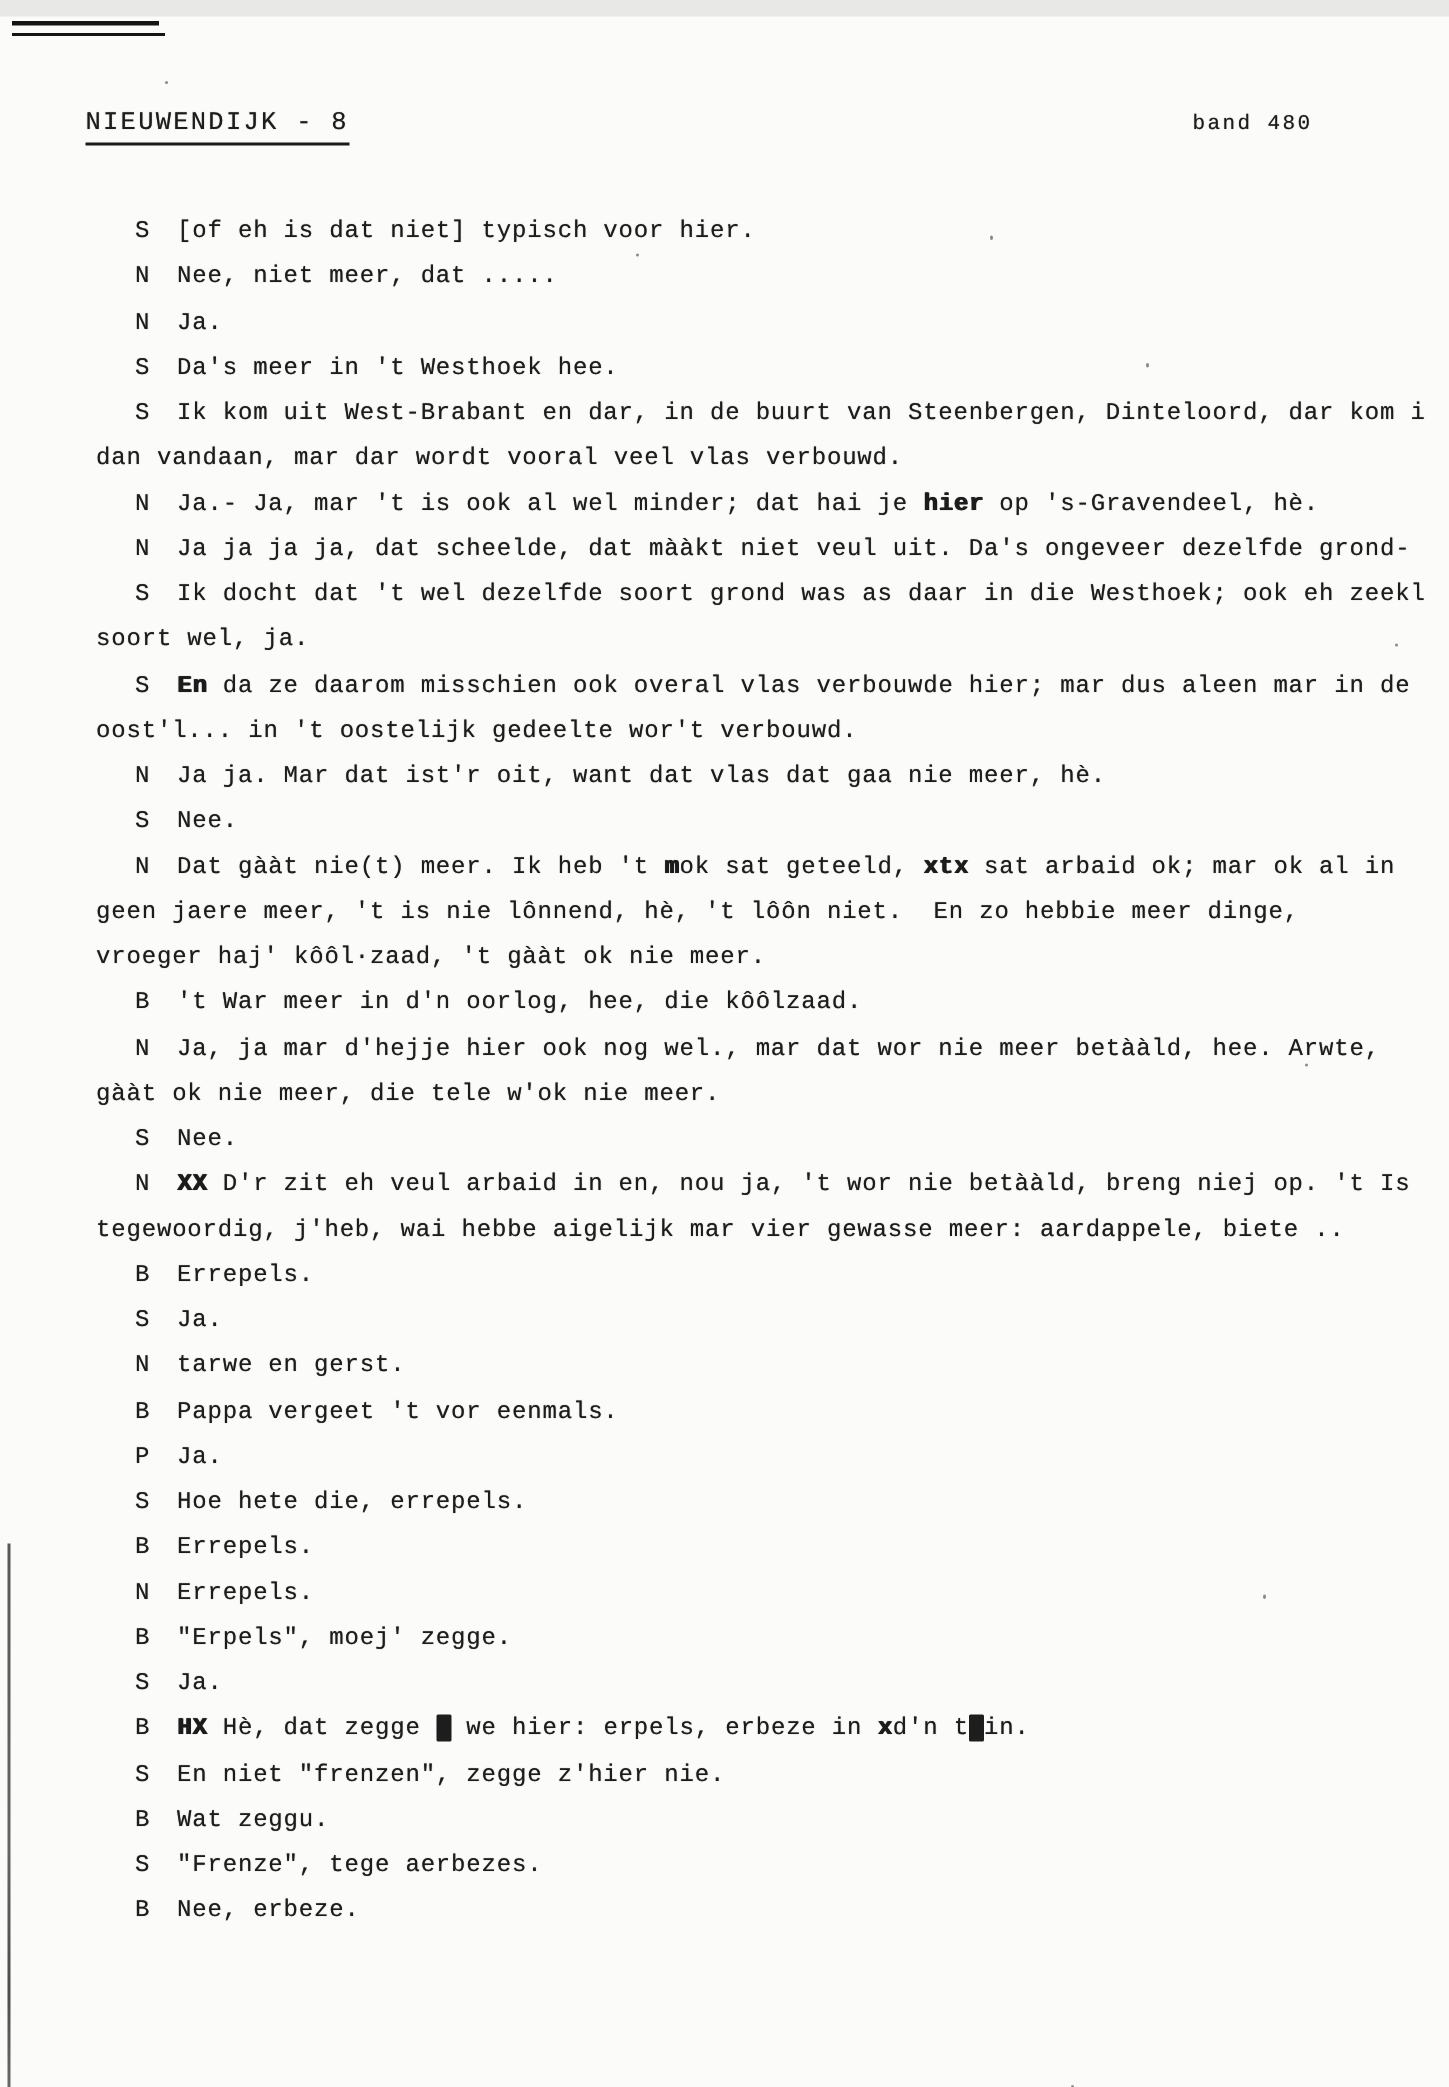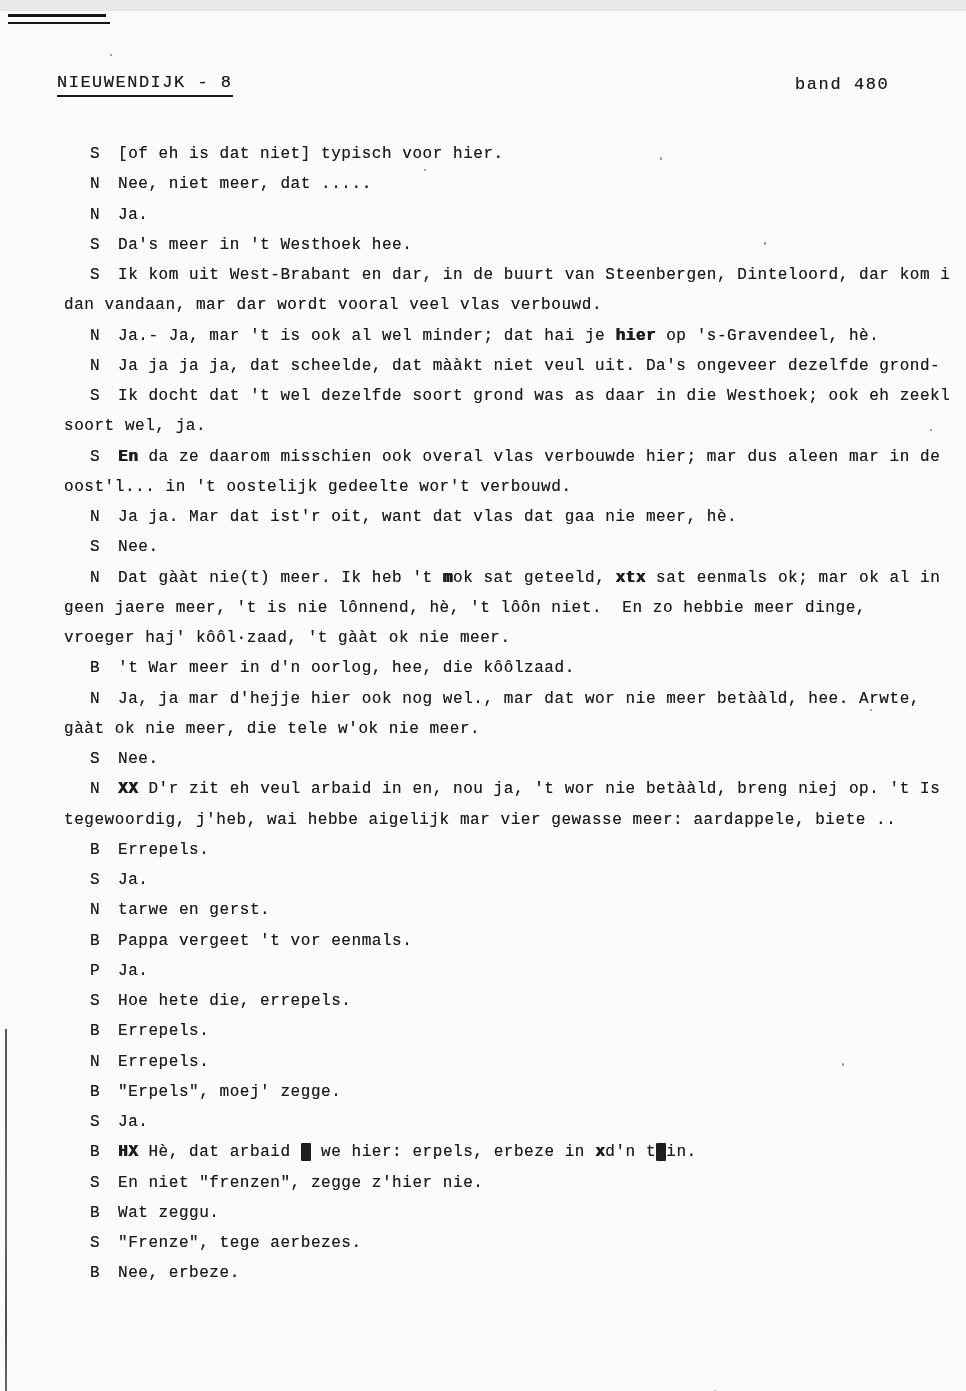--- a/index.html
+++ b/index.html
@@ -19,21 +19,21 @@
   .rule2 { left:8px;  top:11px; width:102px; height:2px; }
 
   .header-title {
     position:absolute; left:57px; top:62px;
     font-size:17px; letter-spacing:1.5px;
     border-bottom:2px solid #1a1a1a; padding-bottom:3px;
     white-space:pre;
   }
   .band-label {
     position:absolute; left:795px; top:64px;
-    font-size:17px; letter-spacing:1.6px; white-space:pre;
+    font-size:14px; letter-spacing:1.6px; white-space:pre;
   }
 
   .transcript { position:absolute; left:12px; top:128px; width:100%; }
   .line {
     height:30.25px; line-height:30.25px;
     padding-left:78px;
     white-space:pre; overflow:hidden;
     font-size:16px; letter-spacing:0.55px;
   }
   .line.cont { padding-left:52px; }
@@ -72,40 +72,40 @@
       <div class="line"><span class="spk">S</span><span><span>Ik kom uit West-Brabant en dar, in de buurt van Steenbergen, Dinteloord, dar kom i</span></span></div>
       <div class="line cont"><span><span>dan vandaan, mar dar wordt vooral veel vlas verbouwd.</span></span></div>
       <div class="line"><span class="spk">N</span><span><span>Ja.- Ja, mar 't is ook al wel minder; dat hai je </span><span class="over">hier</span><span> op 's-Gravendeel, hè.</span></span></div>
       <div class="line"><span class="spk">N</span><span><span>Ja ja ja ja, dat scheelde, dat mààkt niet veul uit. Da's ongeveer dezelfde grond-</span></span></div>
       <div class="line"><span class="spk">S</span><span><span>Ik docht dat 't wel dezelfde soort grond was as daar in die Westhoek; ook eh zeekl</span></span></div>
       <div class="line cont"><span><span>soort wel, ja.</span></span></div>
       <div class="line"><span class="spk">S</span><span><span class="over">En</span><span> da ze daarom misschien ook overal vlas verbouwde hier; mar dus aleen mar in de</span></span></div>
       <div class="line cont"><span><span>oost'l... in 't oostelijk gedeelte wor't verbouwd.</span></span></div>
       <div class="line"><span class="spk">N</span><span><span>Ja ja. Mar dat ist'r oit, want dat vlas dat gaa nie meer, hè.</span></span></div>
       <div class="line"><span class="spk">S</span><span><span>Nee.</span></span></div>
-      <div class="line"><span class="spk">N</span><span><span>Dat gààt nie(t) meer. Ik heb 't </span><span class="over">m</span><span>ok sat geteeld, </span><span class="over">xtx</span><span> sat eenmals ok; mar ok al in</span></span></div>
+      <div class="line"><span class="spk">N</span><span><span>Dat gààt nie(t) meer. Ik heb 't </span><span class="over">m</span><span>ok sat geteeld, </span><span class="over">xtx</span><span> sat arbaid ok; mar ok al in</span></span></div>
       <div class="line cont"><span><span>geen jaere meer, 't is nie lônnend, hè, 't lôôn niet.  En zo hebbie meer dinge,</span></span></div>
       <div class="line cont"><span><span>vroeger haj' kôôl·zaad, 't gààt ok nie meer.</span></span></div>
       <div class="line"><span class="spk">B</span><span><span>'t War meer in d'n oorlog, hee, die kôôlzaad.</span></span></div>
       <div class="line"><span class="spk">N</span><span><span>Ja, ja mar d'hejje hier ook nog wel., mar dat wor nie meer betààld, hee. Arwte,</span></span></div>
       <div class="line cont"><span><span>gààt ok nie meer, die tele w'ok nie meer.</span></span></div>
       <div class="line"><span class="spk">S</span><span><span>Nee.</span></span></div>
       <div class="line"><span class="spk">N</span><span><span class="over">XX</span><span> D'r zit eh veul arbaid in en, nou ja, 't wor nie betààld, breng niej op. 't Is</span></span></div>
       <div class="line cont"><span><span>tegewoordig, j'heb, wai hebbe aigelijk mar vier gewasse meer: aardappele, biete ..</span></span></div>
       <div class="line"><span class="spk">B</span><span><span>Errepels.</span></span></div>
       <div class="line"><span class="spk">S</span><span><span>Ja.</span></span></div>
       <div class="line"><span class="spk">N</span><span><span>tarwe en gerst.</span></span></div>
       <div class="line"><span class="spk">B</span><span><span>Pappa vergeet 't vor eenmals.</span></span></div>
       <div class="line"><span class="spk">P</span><span><span>Ja.</span></span></div>
       <div class="line"><span class="spk">S</span><span><span>Hoe hete die, errepels.</span></span></div>
       <div class="line"><span class="spk">B</span><span><span>Errepels.</span></span></div>
       <div class="line"><span class="spk">N</span><span><span>Errepels.</span></span></div>
       <div class="line"><span class="spk">B</span><span><span>"Erpels", moej' zegge.</span></span></div>
       <div class="line"><span class="spk">S</span><span><span>Ja.</span></span></div>
-      <div class="line"><span class="spk">B</span><span><span class="over">HX</span><span> Hè, dat arbaid </span><span class="blot">m</span><span> we hier: erpels, erbeze in </span><span class="over">x</span><span>d'n t</span><span class="blot">u</span><span>in.</span></span></div>
+      <div class="line"><span class="spk">B</span><span><span class="over">HX</span><span> Hè, dat zegge </span><span class="blot">m</span><span> we hier: erpels, erbeze in </span><span class="over">x</span><span>d'n t</span><span class="blot">u</span><span>in.</span></span></div>
       <div class="line"><span class="spk">S</span><span><span>En niet "frenzen", zegge z'hier nie.</span></span></div>
       <div class="line"><span class="spk">B</span><span><span>Wat zeggu.</span></span></div>
       <div class="line"><span class="spk">S</span><span><span>"Frenze", tege aerbezes.</span></span></div>
       <div class="line"><span class="spk">B</span><span><span>Nee, erbeze.</span></span></div>
     </div>
 
   <div class="left-line"></div>
   <div class="bottom-edge"></div>
 
   <div class="speckle" style="left:110px; top:43px;  width:2px; height:2px;"></div>

